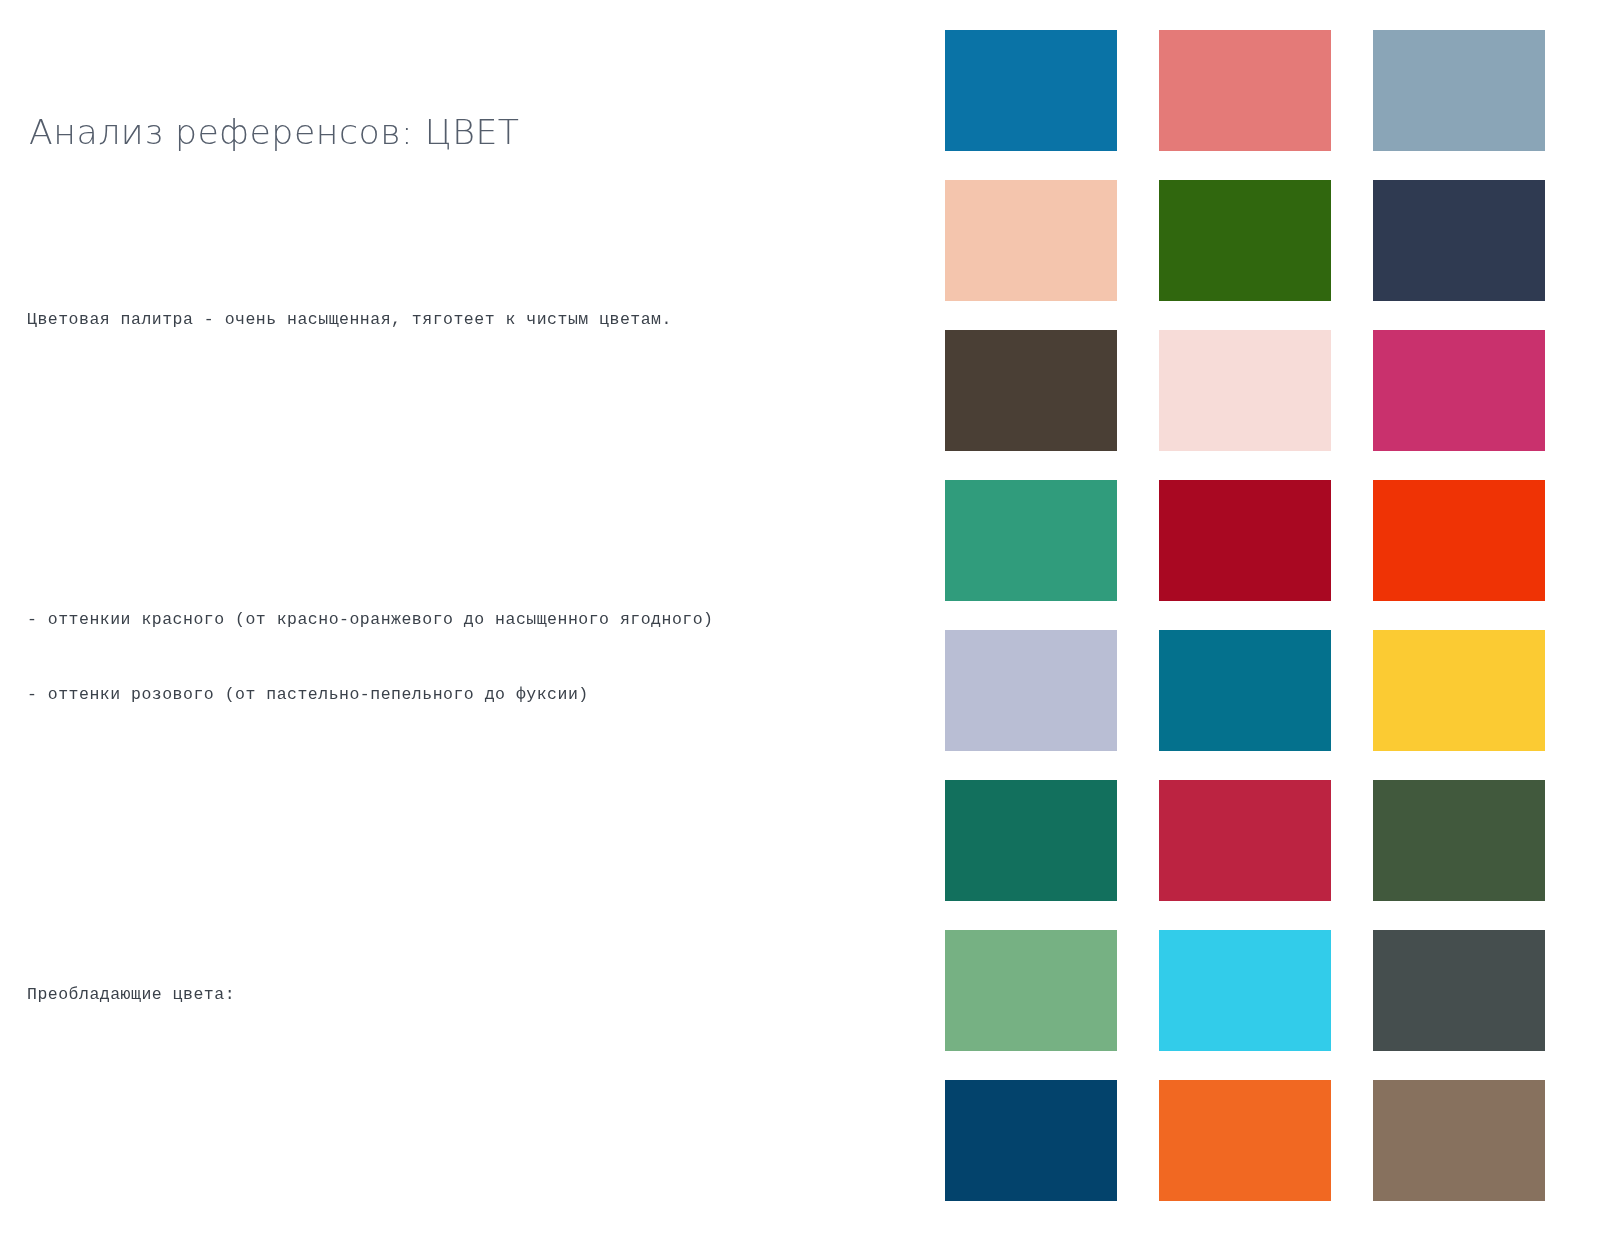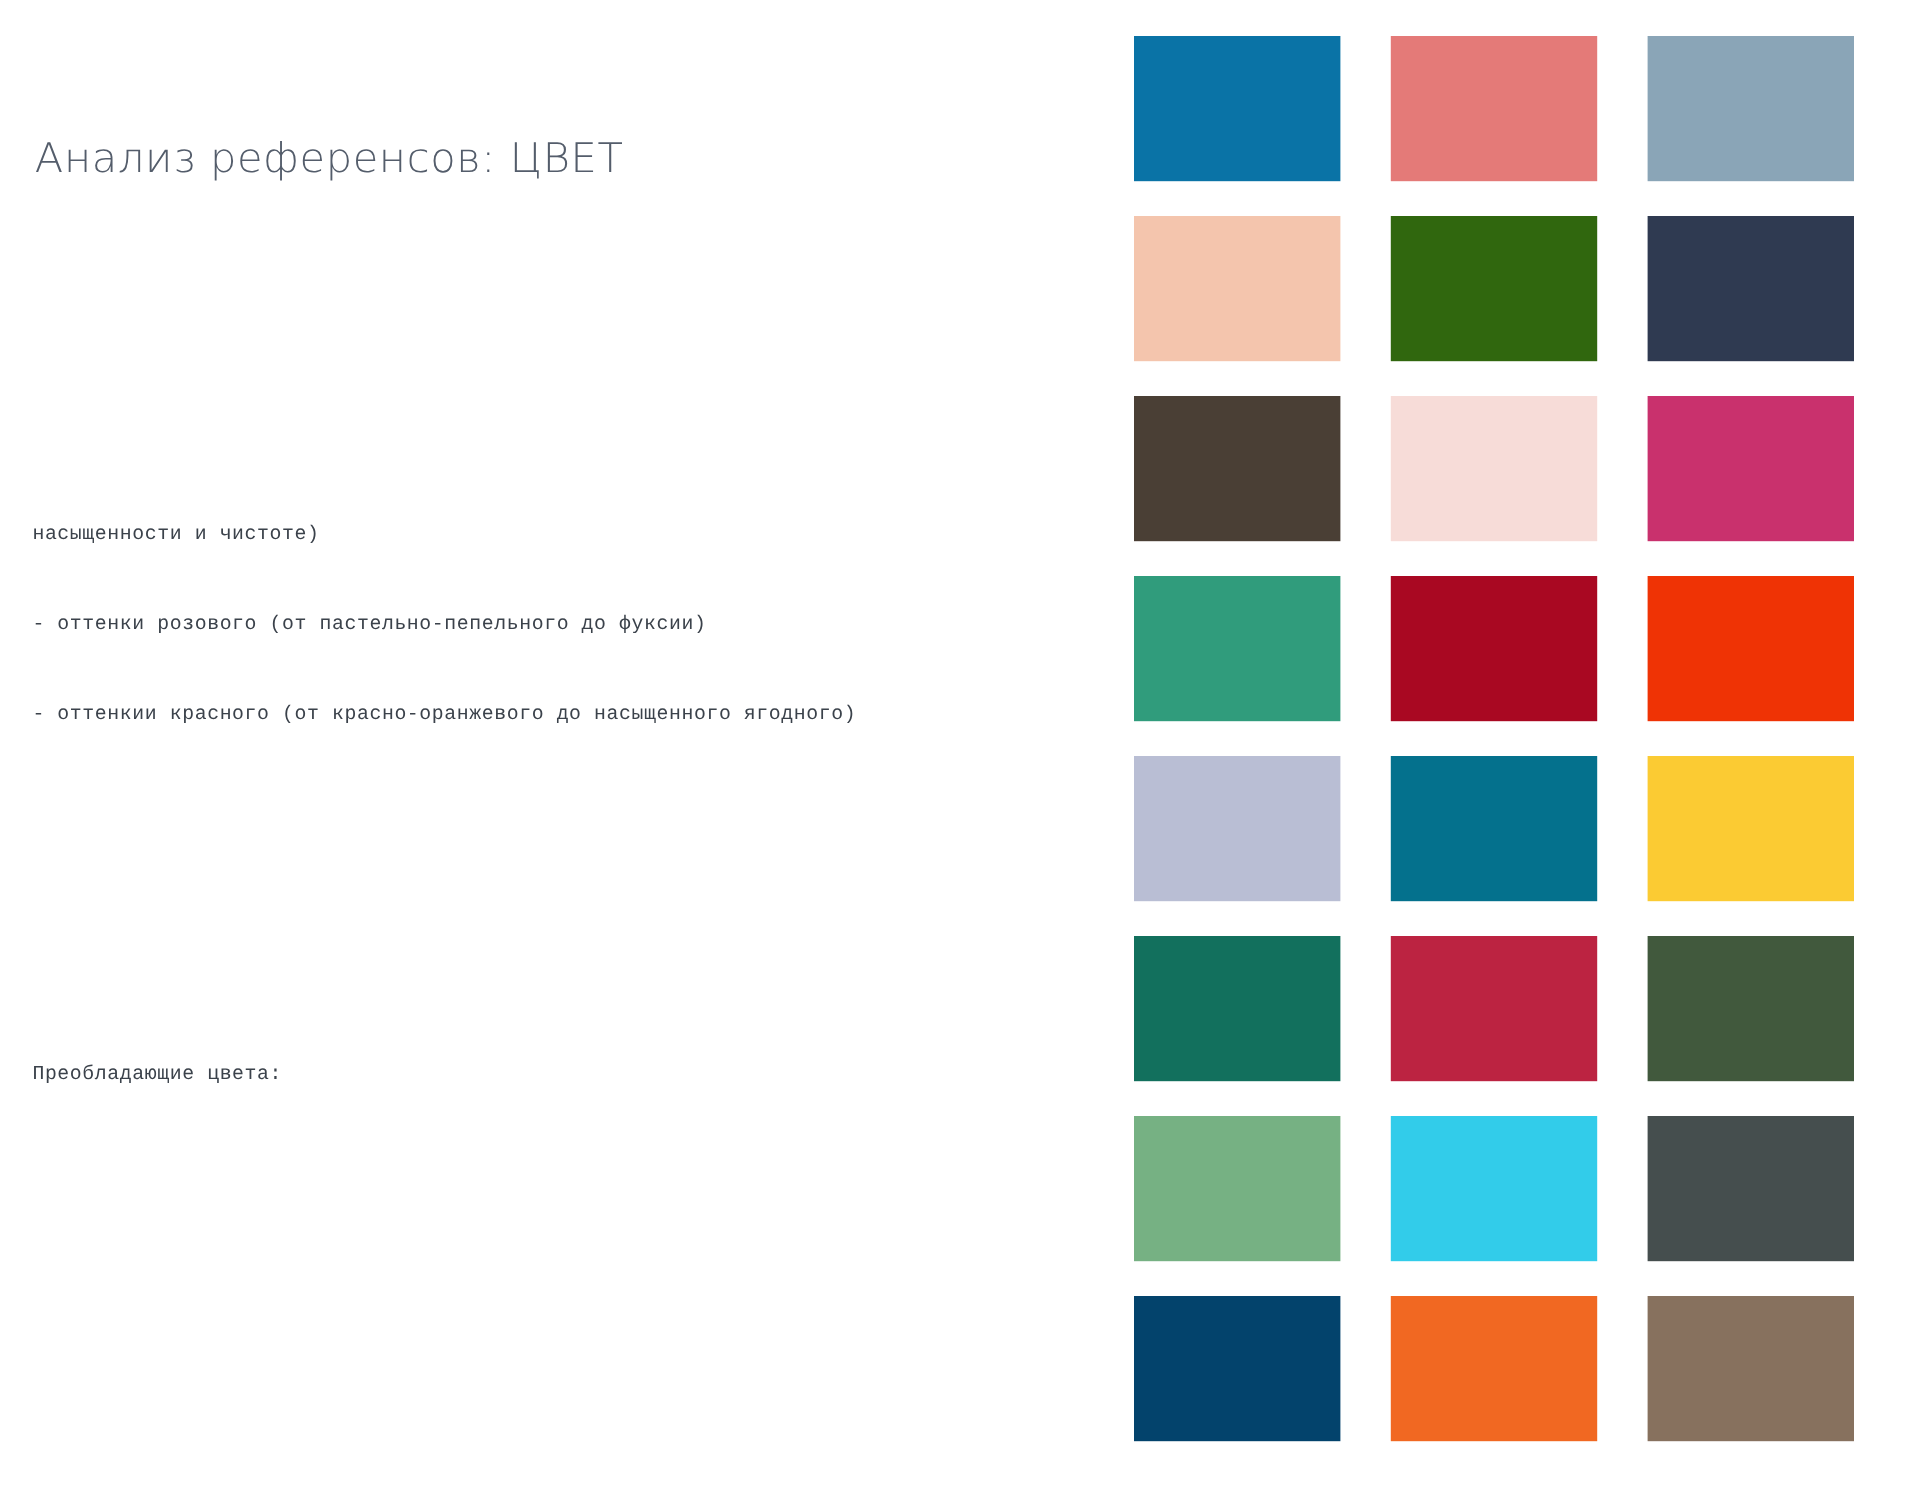--- a/index.html
+++ b/index.html
@@ -75,27 +75,29 @@
 </style>
 </head>
 <body style="background: rgb(255, 255, 255);">
 
 <div id="left-panel">
 
   <div id="page-title" style="color: rgb(84, 93, 107);">Анализ референсов: ЦВЕТ</div>
 
   <div id="body-copy" style="color: rgb(59, 66, 75);">
 
+    <div class="para">
+      <span class="txt-line">Цветовая палитра - очень насыщенная, тяготеет к чистым цветам.</span>
+    </div>
 
     <div class="spacer"></div>
 
     <div class="para">
-      <span class="txt-line">насыщенности и чистоте)</span>
+      <span class="txt-line">- оттенкии красного (от красно-оранжевого до насыщенного ягодного)</span>
       <span class="txt-line">- оттенки розового (от пастельно-пепельного до фуксии)</span>
-      <span class="txt-line">- оттенкии красного (от красно-оранжевого до насыщенного ягодного)</span>
     </div>
 
     <div class="spacer"></div>
 
     <div class="para">
       <span class="txt-line">Преобладающие цвета:</span>
       
       
       
     </div>

